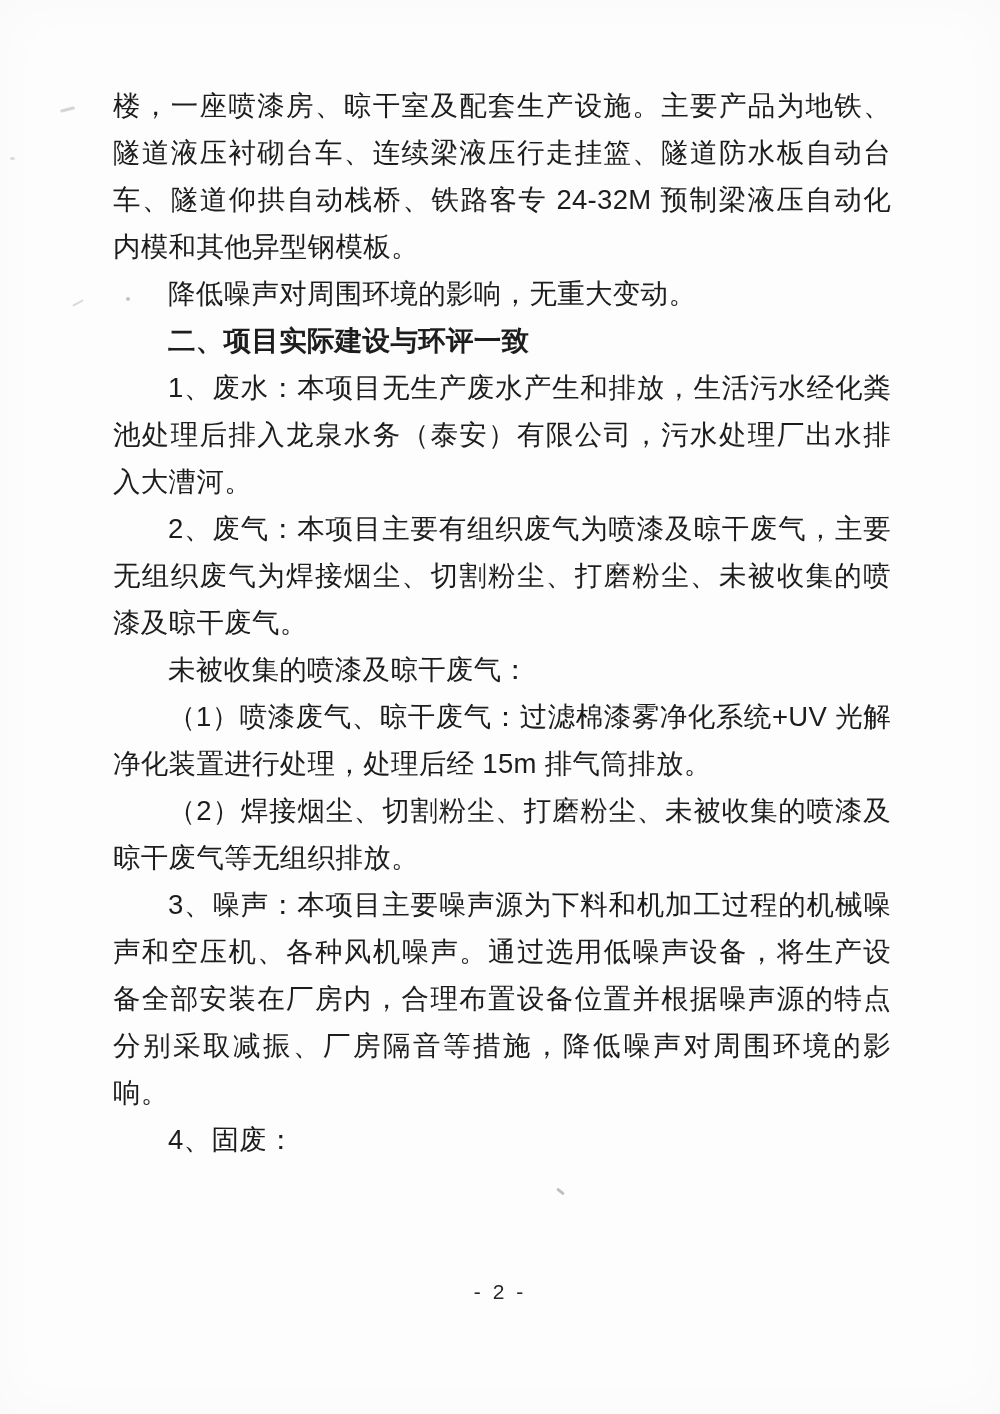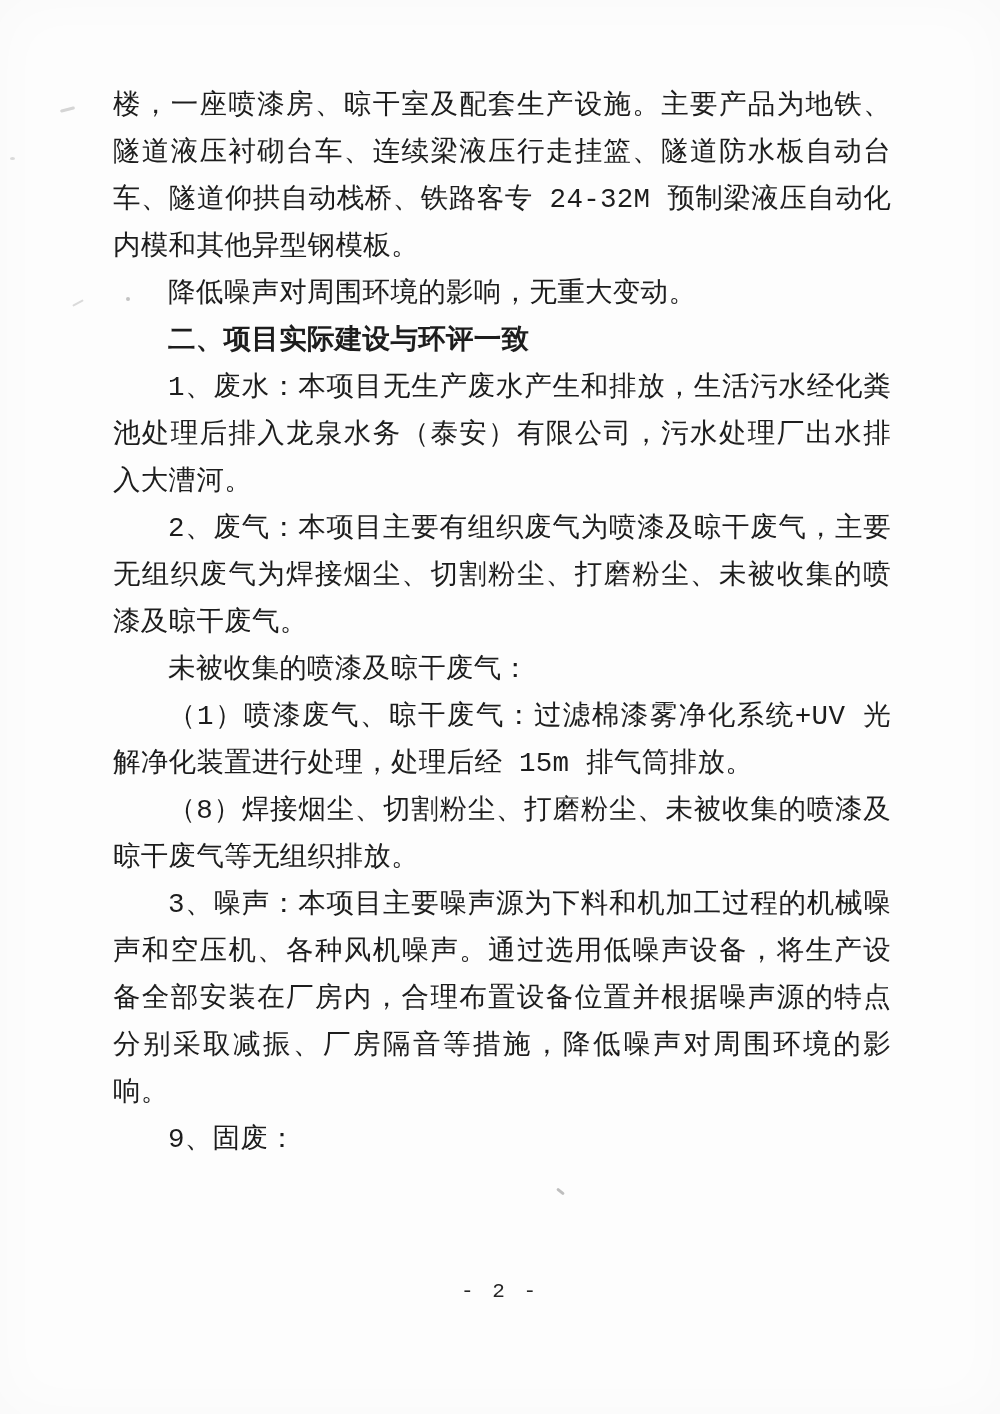--- a/index.html
+++ b/index.html
@@ -5,21 +5,21 @@
   html, body {
     margin: 0;
     padding: 0;
     background: #ffffff;
   }
   .page {
     position: relative;
     width: 1000px;
     height: 1414px;
     background: var(--paper, #fdfdfd);
-    font-family: Liberation Mono, monospace;
+    font-family: Liberation Sans, sans-serif;
     color: var(--ink, #1d1d1d);
     overflow: hidden;
     
     box-shadow: inset 0 0 60px rgba(0,0,0,0.02);
   }
   .content {
     position: absolute;
     left: 113px;
     top: 82px;
     width: 778px;
@@ -89,20 +89,20 @@
   <span class="artifact a5"></span>
 
   <div class="content">
     <p class="para no-indent">楼，一座喷漆房、晾干室及配套生产设施。主要产品为地铁、隧道液压衬砌台车、连续梁液压行走挂篮、隧道防水板自动台车、隧道仰拱自动栈桥、铁路客专 24-32M 预制梁液压自动化内模和其他异型钢模板。</p>
     <p class="para">降低噪声对周围环境的影响，无重大变动。</p>
     <p class="para heading">二、项目实际建设与环评一致</p>
     <p class="para">1、废水：本项目无生产废水产生和排放，生活污水经化粪池处理后排入龙泉水务（泰安）有限公司，污水处理厂出水排入大漕河。</p>
     <p class="para">2、废气：本项目主要有组织废气为喷漆及晾干废气，主要无组织废气为焊接烟尘、切割粉尘、打磨粉尘、未被收集的喷漆及晾干废气。</p>
     <p class="para">未被收集的喷漆及晾干废气：</p>
     <p class="para">（1）喷漆废气、晾干废气：过滤棉漆雾净化系统+UV 光解净化装置进行处理，处理后经 15m 排气筒排放。</p>
-    <p class="para">（8）焊接烟尘、切割粉尘、打磨粉尘、未被收集的喷漆及晾干废气等无组织排放。</p>
+    <p class="para">（2）焊接烟尘、切割粉尘、打磨粉尘、未被收集的喷漆及晾干废气等无组织排放。</p>
     <p class="para">3、噪声：本项目主要噪声源为下料和机加工过程的机械噪声和空压机、各种风机噪声。通过选用低噪声设备，将生产设备全部安装在厂房内，合理布置设备位置并根据噪声源的特点分别采取减振、厂房隔音等措施，降低噪声对周围环境的影响。</p>
-    <p class="para">9、固废：</p>
+    <p class="para">4、固废：</p>
   </div>
 
   <div class="footer">- 2 -</div>
 
 </div>
 
 </body></html>

